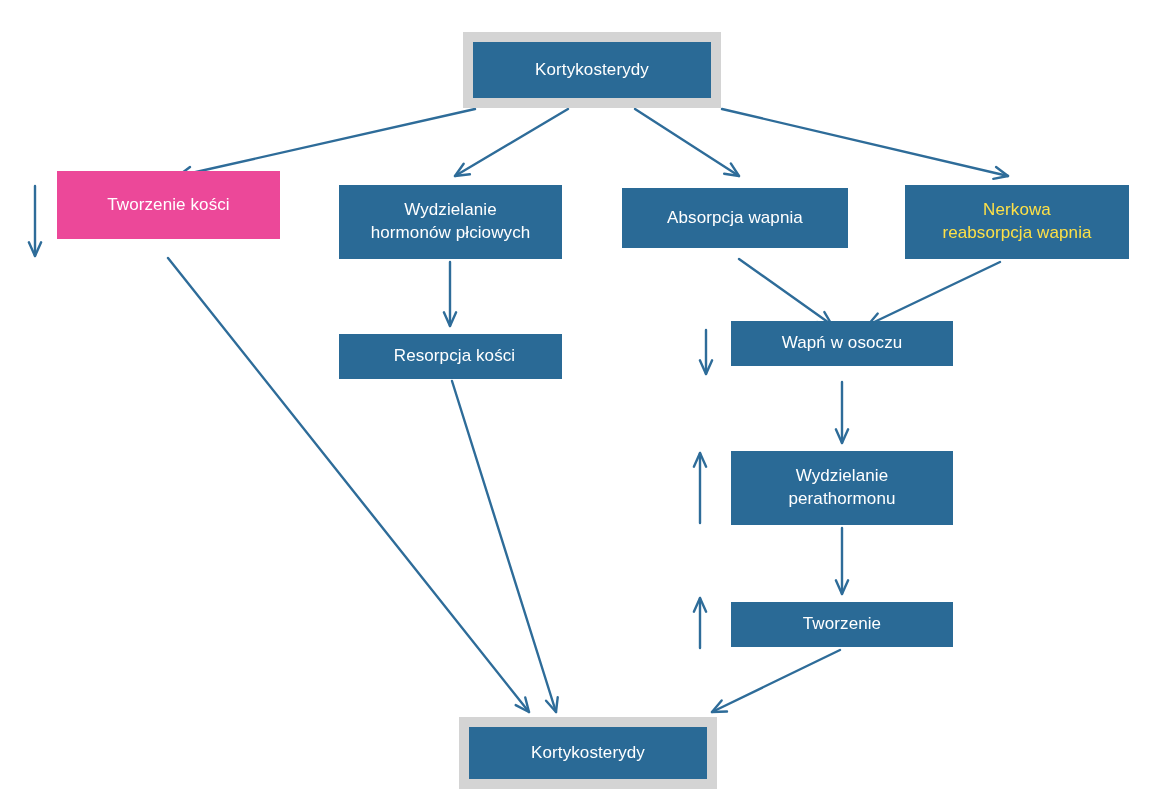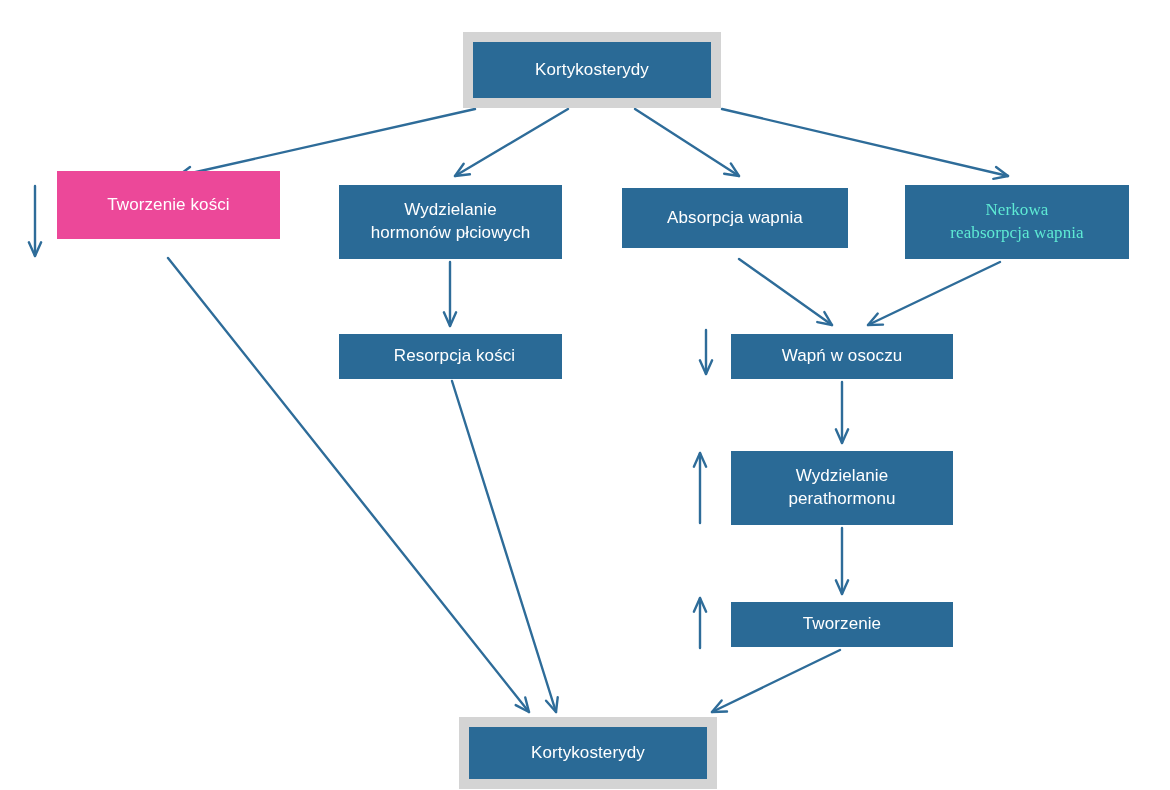--- a/index.html
+++ b/index.html
@@ -139,27 +139,27 @@
         <span class="node-label" style="color: rgb(255, 255, 255);">Tworzenie kości</span>
       </div>
       <div class="node" style="left: 339px; top: 177px; width: 223px; height: 74px; background: rgb(42, 106, 150);">
         <span class="node-label" style="color: rgb(255, 255, 255);">Wydzielanie
 hormonów płciowych</span>
       </div>
       <div class="node" style="left: 622px; top: 180px; width: 226px; height: 60px; background: rgb(42, 106, 150);">
         <span class="node-label" style="color: rgb(255, 255, 255);">Absorpcja wapnia</span>
       </div>
       <div class="node" style="left: 905px; top: 177px; width: 224px; height: 74px; background: rgb(42, 106, 150);">
-        <span class="node-label" style="color: #5eead4; font-family: Liberation Serif, serif;">Nerkowa
+        <span class="node-label" style="color: #fde047;">Nerkowa
 reabsorpcja wapnia</span>
       </div>
       <div class="node" style="left: 339px; top: 326px; width: 223px; height: 45px; background: rgb(42, 106, 150); padding-left: 16px;">
         <span class="node-label" style="color: rgb(255, 255, 255);">Resorpcja kości</span>
       </div>
-      <div class="node" style="left: 731px; top: 326px; width: 222px; height: 45px; background: rgb(42, 106, 150);">
+      <div class="node" style="left: 731px; top: 313px; width: 222px; height: 45px; background: rgb(42, 106, 150);">
         <span class="node-label" style="color: rgb(255, 255, 255);">Wapń w osoczu</span>
       </div>
       <div class="node" style="left: 731px; top: 443px; width: 222px; height: 74px; background: rgb(42, 106, 150);">
         <span class="node-label" style="color: rgb(255, 255, 255);">Wydzielanie
 perathormonu</span>
       </div>
       <div class="node" style="left: 731px; top: 594px; width: 222px; height: 45px; background: rgb(42, 106, 150);">
         <span class="node-label" style="color: rgb(255, 255, 255);">Tworzenie</span>
       </div>
       <div class="node framed" style="left: 459px; top: 709px; width: 258px; height: 72px; background: rgb(212, 212, 212);">

